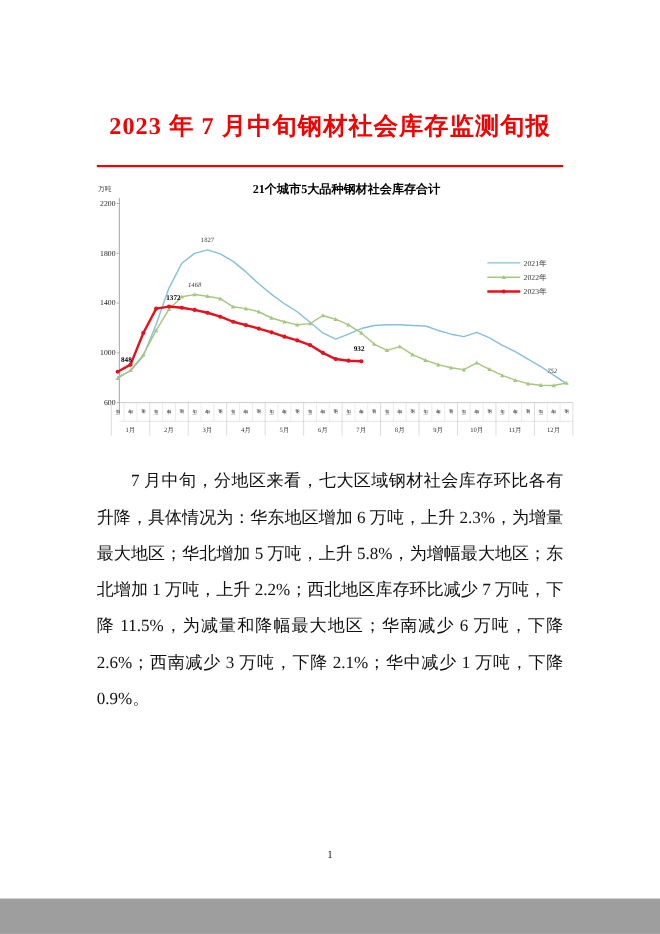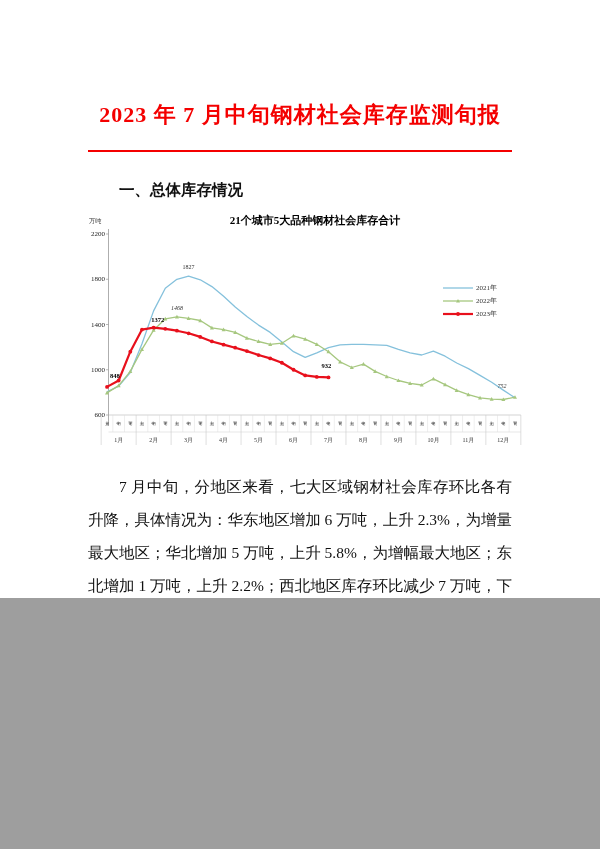--- a/index.html
+++ b/index.html
@@ -1,18 +1,18 @@
 <!DOCTYPE html>
 <html><head>
 <meta charset="utf-8">
 <style>
   html,body{margin:0;padding:0;background:#9e9e9e;}
   .page{
     position:relative;
-    width:600px;height:598px;
+    width:600px;height:817px;
     margin:0 auto;
     background:#ffffff;
     font-family:"Liberation Serif","DejaVu Serif",serif;
     color:#111;
     overflow:hidden;
   }
   .doc-title{
     padding-top:100px;
     text-align:center;
     font-size:22px;
@@ -56,21 +56,20 @@
 </style>
 </head>
 <body>
 
 <div class="page">
 
   <div class="doc-title">2023 年 7 月中旬钢材社会库存监测旬报</div>
 
   <hr class="title-rule">
 
-  <div class="section-heading">一、总体库存情况</div>
 
 
   <div class="chart-block">
     <svg width="470" height="245" viewBox="0 0 470 245" xmlns="http://www.w3.org/2000/svg">
         <text x="230" y="11" text-anchor="middle" font-size="11" font-weight="bold" font-family="&quot;Liberation Serif&quot;,&quot;DejaVu Serif&quot;,serif" fill="#000">21个城市5大品种钢材社会库存合计</text>
         <text x="4" y="10" font-size="6.2" font-family="&quot;Liberation Serif&quot;,&quot;DejaVu Serif&quot;,serif" fill="#333">万吨</text>
         <line x1="23.5" y1="16" x2="23.5" y2="212" stroke="#999" stroke-width="0.8"></line>
         <line x1="23.5" y1="202" x2="435.8235" y2="202" stroke="#b5b5b5" stroke-width="0.6"></line>
         <line x1="23.5" y1="219" x2="435.8235" y2="219" stroke="#cfcfcf" stroke-width="0.5"></line>
         <line x1="21" y1="202" x2="23.5" y2="202" stroke="#999" stroke-width="0.7"></line>

